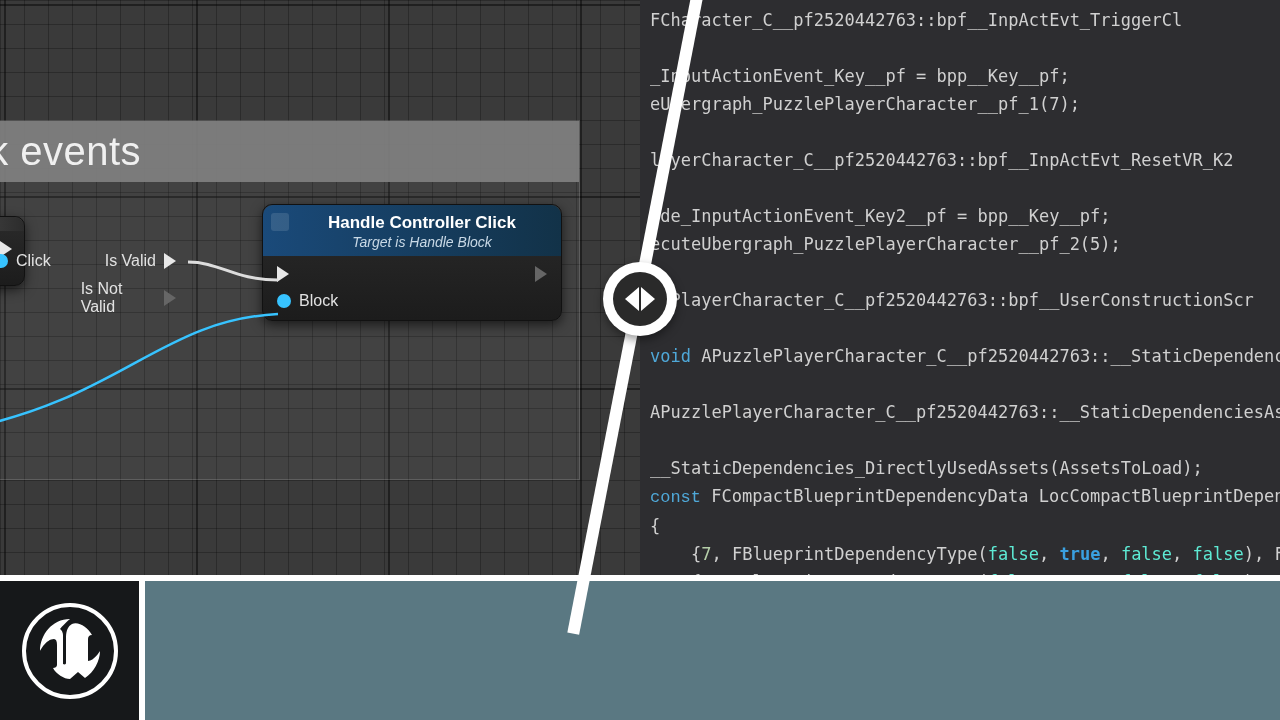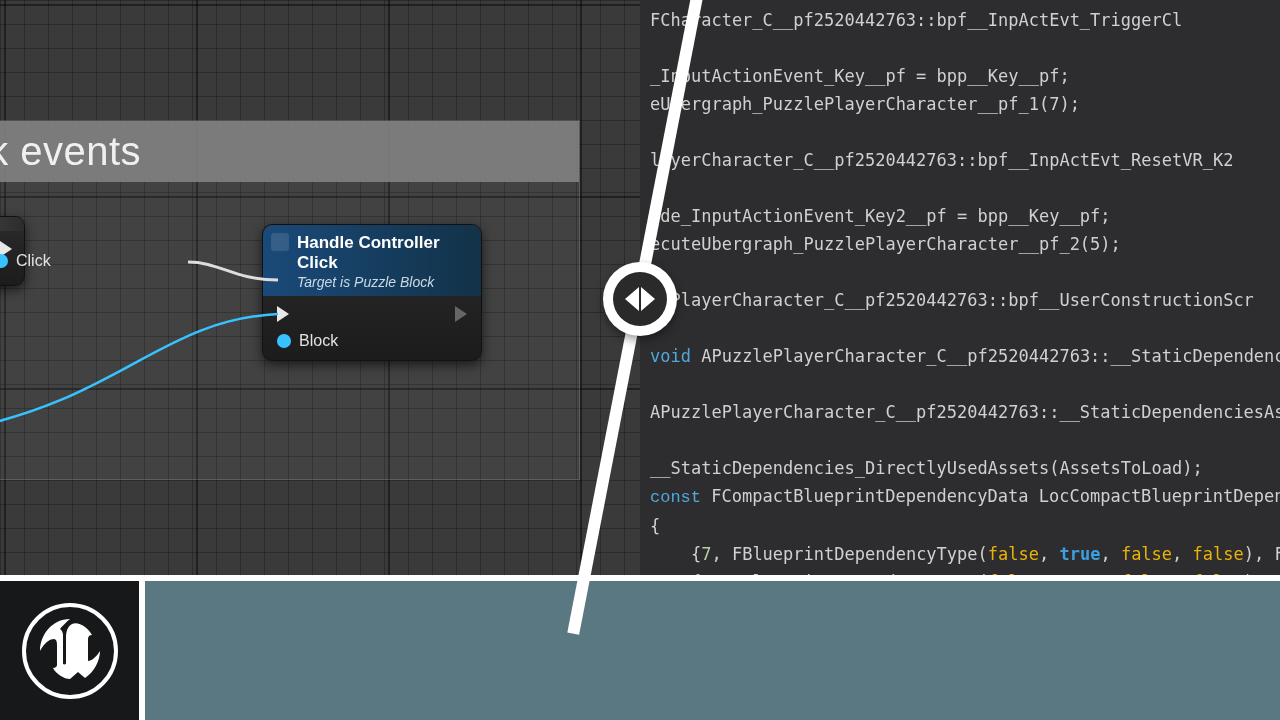--- a/index.html
+++ b/index.html
@@ -114,21 +114,21 @@
     font-family: Consolas, monospace;
     font-size: 17px;
     line-height: 28px;
     padding: 6px 0 6px 10px;
     white-space: pre;
     overflow: hidden;
     position: relative;
   }
   .kw-void { color: #4fa8d8; }
   .kw-const { color: #4fa8d8; font-family: Liberation Mono, monospace; }
-  .kw-false { color: #eab308; text-align: center; }
+  .kw-false { color: #5eead4; text-align: center; }
   .kw-true { color: #3aa0e0; font-weight: bold; }
   .num { color: #b5cea8; }
 
   
   .split-line {
     position: absolute;
     top: -60px; left: 50%;
     width: 12px; height: 700px;
     background: #fff;
     transform: translateX(-50%) rotate(11deg);
@@ -219,28 +219,38 @@
     </div>
 
     <div class="node" style="left:-20px; top:232px; width:210px; height:110px; background:transparent; border:none; box-shadow:none;">
       <div class="node-body" style="padding-top:20px;">
         <div class="pins">
           <div class="pin">
               <span class="pin-data"></span>
               <span>Click</span>
             </div>
         </div>
+        <div class="pins">
+          <div class="pin right">
+              <span class="pin-exec"></span>
+              <span>Is Valid</span>
+            </div>
+          <div class="pin right">
+              <span class="pin-exec hollow"></span>
+              <span>Is Not Valid</span>
+            </div>
+        </div>
       </div>
     </div>
 
-    <div class="node" style="left:262px; top:224px; width:220px;">
+    <div class="node" style="left:262px; top:204px; width:300px;text-align:center;">
       <div class="node-header blue">
         <div class="func-icon"></div>
         <div class="node-title">Handle Controller Click</div>
-        <div class="node-sub">Target is Puzzle Block</div>
+        <div class="node-sub">Target is Handle Block</div>
       </div>
       <div class="node-body">
         <div class="pins">
           <div class="pin">
               <span class="pin-exec"></span>
             </div>
           <div class="pin">
               <span class="pin-data"></span>
               <span>Block</span>
             </div>

